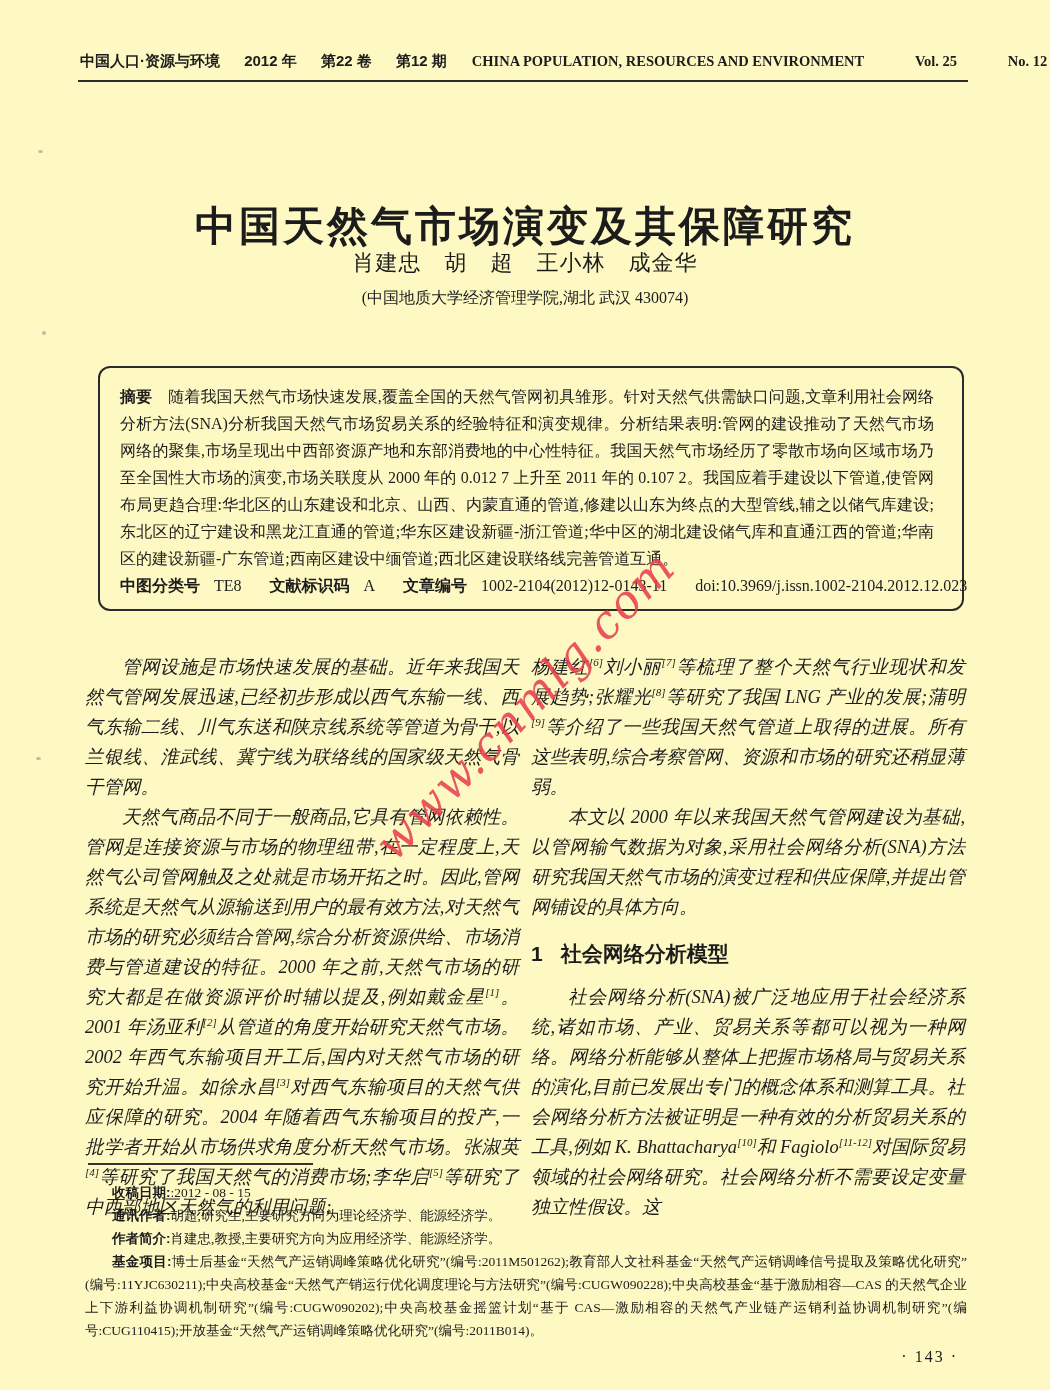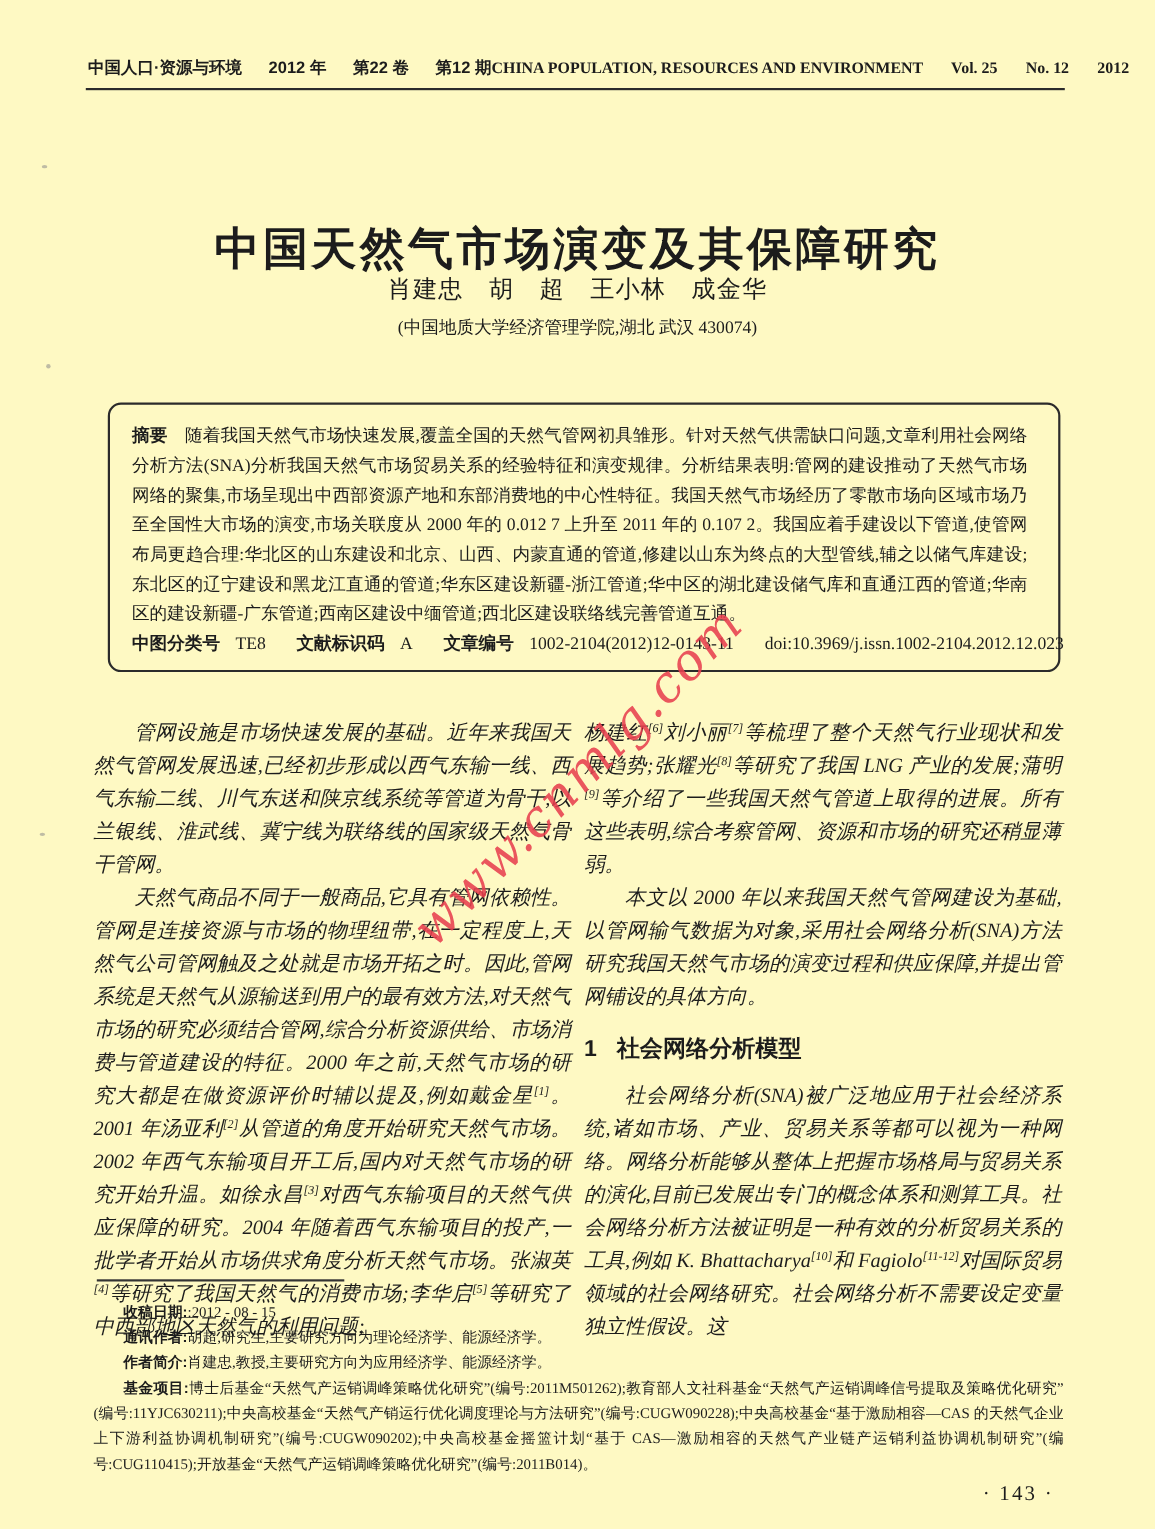--- a/index.html
+++ b/index.html
@@ -11,21 +11,21 @@
   
   .running-header {
     position:absolute; top:52px; left:80px; width:888px;
     display:flex; justify-content:space-between; align-items:baseline;
     font-weight:bold; white-space:nowrap;
   }
   .hd-cn { font-family:"Liberation Sans","DejaVu Sans",sans-serif; font-size:15px; }
   .hd-cn span { margin-right:20px; }
   .hd-cn span:last-child { margin-right:0; }
   .hd-en { font-family:"Liberation Serif","DejaVu Serif",serif; font-size:14.5px; }
-  .hd-en span { margin-right:22px; }
+  .hd-en span { margin-right:22px;padding-left:25px; }
   .hd-en span:last-child { margin-right:0; }
   .header-rule { position:absolute; top:80px; left:78px; width:890px; height:2px; background:#2b2b2b; }
 
   
   .article-title {
     position:absolute; top:172px; left:0; width:100%; text-align:center;
     font-size:41px; font-weight:bold; letter-spacing:3px;
   }
   .article-authors {
     position:absolute; top:248px; left:0; width:100%; text-align:center;
@@ -73,21 +73,21 @@
   .footnotes {
     position:absolute; top:1181px; left:85px; width:882px;
     font-size:13.5px; line-height:23px; text-align:justify;
   }
   .footnotes p { margin:0; text-indent:2em; }
   .footnotes .lbl { font-size:13.5px; }
 
   
   .page-number {
     position:absolute; top:1348px; right:92px;
-    font-size:19px; letter-spacing:2px;
+    font-size:16px; letter-spacing:2px;
   }
 
   
   .watermark {
     position:absolute; left:305px; top:678px; width:440px; text-align:center;
     transform:rotate(-46deg);
     font-family:"DejaVu Serif","Liberation Serif",serif; font-style:italic;
     font-size:46px; letter-spacing:2px;
     color:#e8404f; opacity:0.88;
     pointer-events:none; z-index:5;

